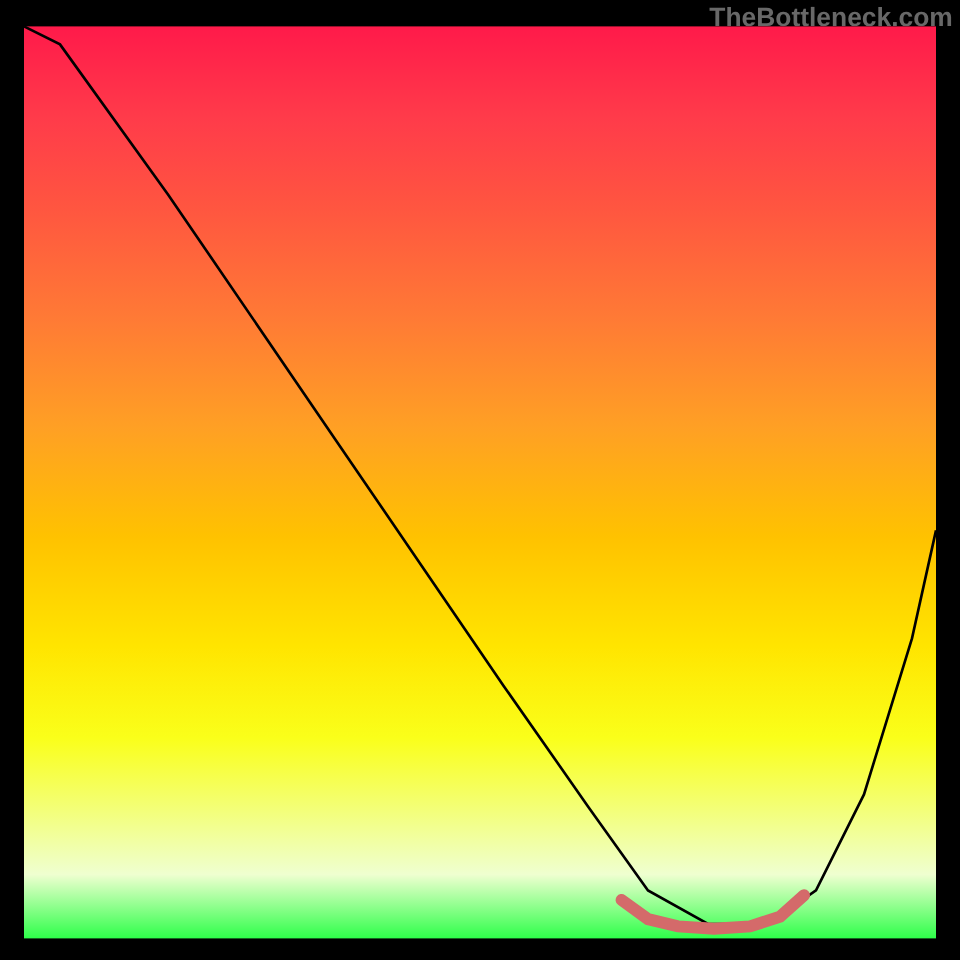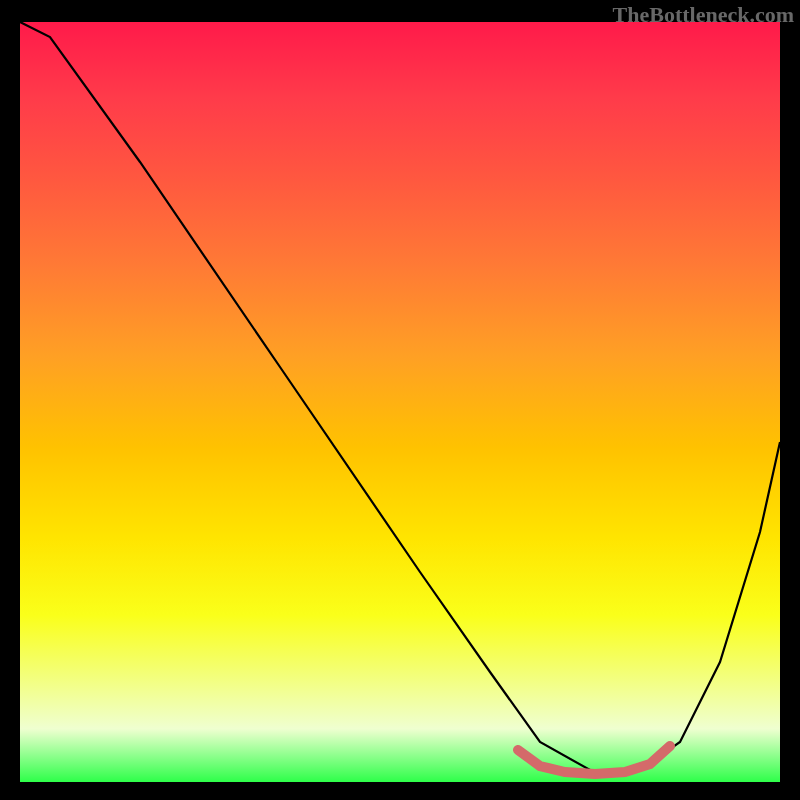--- a/index.html
+++ b/index.html
@@ -37,21 +37,21 @@
       #f3ff7a 86%,
       #efffd0 93%,
       #2eff4a 100%
     );
   }
   .watermark {
     position: absolute;
     top: 2px;
     right: 6px;
     color: #686868;
-    font-family: Liberation Serif, serif;
+    font-family: Liberation Sans, sans-serif;
     font-size: 22px;
     font-weight: 600;
     -webkit-font-smoothing: antialiased;
   }
   svg.curve {
     position: absolute;
     left: 0;
     top: 0;
     width: 760px;
     height: 760px;

